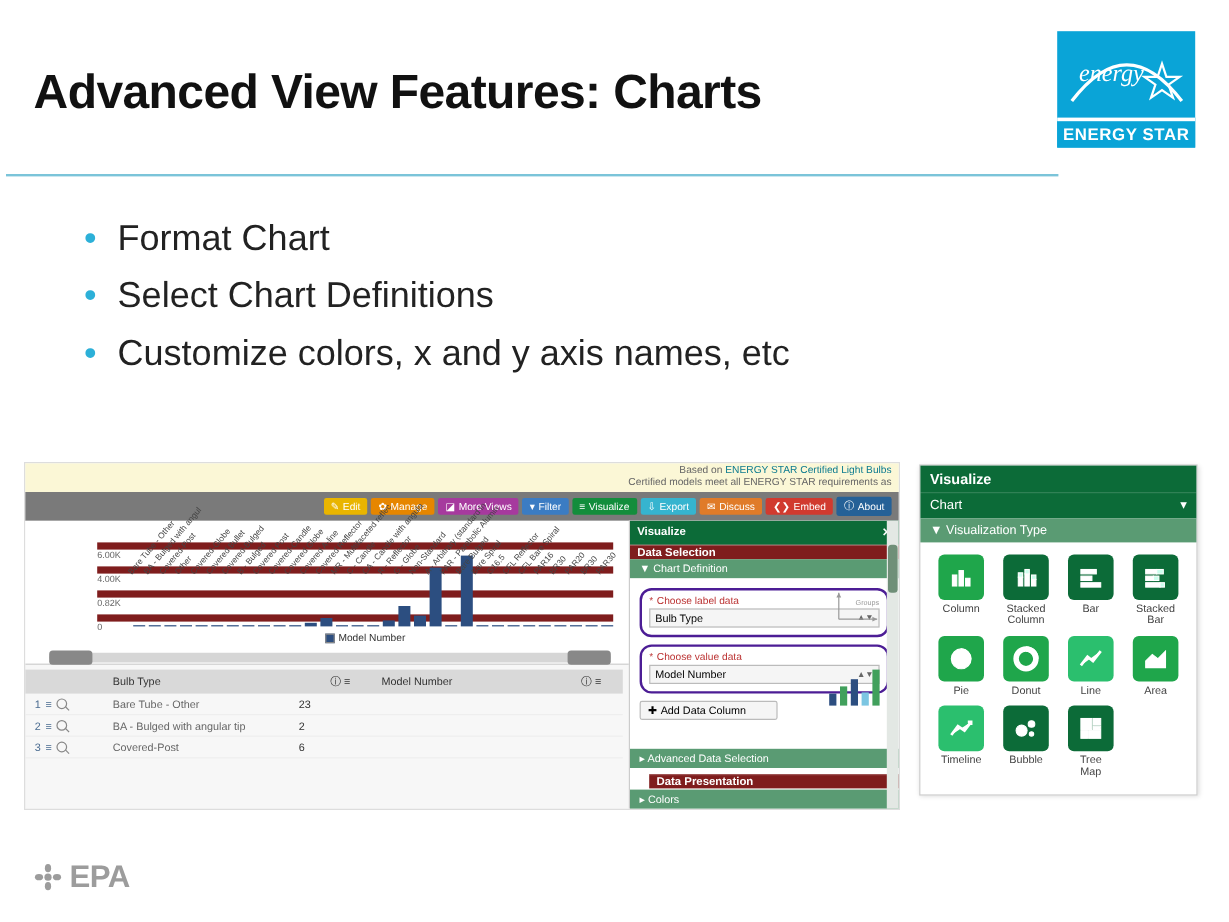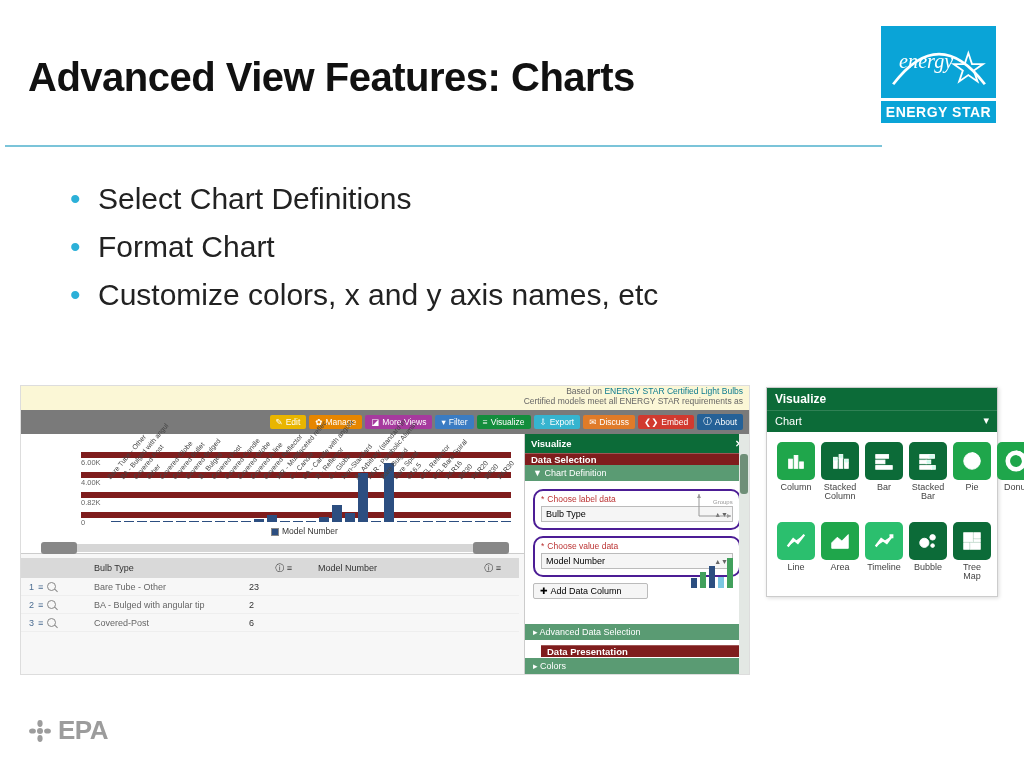--- a/index.html
+++ b/index.html
@@ -84,21 +84,21 @@
   
   .top-right-tools { position:absolute; top:0; right:6px; height:22px; display:flex; align-items:center; gap:4px; }
   .icn-sq { width:14px; height:14px; background:#ddd; border:1px solid #bbb; border-radius:2px; }
   .search-box { border:1px solid #bbb; background:#fff; width:120px; height:16px; font-size:8.5px; color:#999; padding:0 4px; display:flex; align-items:center; gap:3px; }
 
   
   .shot2 { position:absolute; right:0; top:2px; width:232px; background:#fff; border:1px solid #ccc; box-shadow: 1px 1px 4px rgba(0,0,0,.15); }
   .shot2 .hdr { background:#0c6b38; color:#fff; font-size:12px; font-weight:bold; padding:4px 8px; }
   .shot2 .row2 { background:#0c6b38; color:#fff; font-size:11px; padding:3px 8px 5px 8px; display:flex; justify-content:space-between; align-items:center; border-top:1px solid rgba(255,255,255,.15); }
   .shot2 .row3 { background:#5a9b73; color:#fff; font-size:10.5px; padding:4px 8px; }
-  .grid4 { display:grid; grid-template-columns: repeat(6,1fr); gap:20px 6px; padding:10px 10px 14px 10px; text-align:center; }
+  .grid4 { display:grid; grid-template-columns: repeat(4,1fr); gap:8px 6px; padding:10px 10px 14px 10px; text-align:center; }
   .vitem { display:flex; flex-direction:column; align-items:center; gap:3px; cursor:pointer; }
   .vbox { width:38px; height:38px; border-radius:5px; display:flex; align-items:center; justify-content:center; }
   .vbox svg { width:22px; height:22px; fill:#fff; stroke:#fff; }
   .vlabel { font-size:9px; color:#444; line-height:1.05; }
   .g1 { background:#1fa64b; } .g2 { background:#0c6b38; } .g3 { background:#2bbf6e; }
 
   
   .footer { position:absolute; left:28px; bottom:22px; display:flex; align-items:center; gap:6px; color:#9c9c9c; font-weight:700; font-size:26px; letter-spacing: -0.5px; }
   .footer .flower { width:24px; height:24px; }
 </style>
@@ -117,22 +117,22 @@
       <svg viewBox="0 0 120 70" width="110" height="66">
         <path d="M10 56 Q60 -10 110 56" fill="none" stroke="#fff" stroke-width="3"></path>
         <text x="46" y="38" font-family="cursive" font-size="22" font-style="italic" fill="#fff" text-anchor="middle">energy</text>
         <polygon points="92,22 96,34 108,34 98,41 102,53 92,46 82,53 86,41 76,34 88,34" fill="none" stroke="#fff" stroke-width="2"></polygon>
       </svg>
     </div>
     <div class="logo-label">ENERGY STAR</div>
   </div>
 
   <ul class="bullets">
+    <li>Format Chart</li>
     <li>Select Chart Definitions</li>
-    <li>Format Chart</li>
     <li>Customize colors, x and y axis names, etc</li>
   </ul>
 
   <div class="thumbs">
 
     <div class="shot1">
       <div class="toolbar-sub">
         <span>Based on </span><a>ENERGY STAR Certified Light Bulbs</a><br>
         <span>Certified models meet all ENERGY STAR requirements as</span>
       </div>
@@ -312,20 +312,21 @@
           </div>
       </div>
     </div>
 
     <div class="shot2">
       <div class="hdr">Visualize</div>
       <div class="row2">
           <span>Chart</span>
           <span>▾</span>
         </div>
+      <div class="row3">▼ <span>Visualization Type</span></div>
       <div class="grid4" id="vgrid">
           <div class="vitem">
             <div class="vbox g1">
               <svg viewBox="0 0 24 24">
                 <rect x="4" y="10" width="4" height="10"></rect>
                 <rect x="10" y="6" width="4" height="14"></rect>
                 <rect x="16" y="13" width="4" height="7"></rect>
               </svg>
             </div>
             <div class="vlabel">Column</div>

